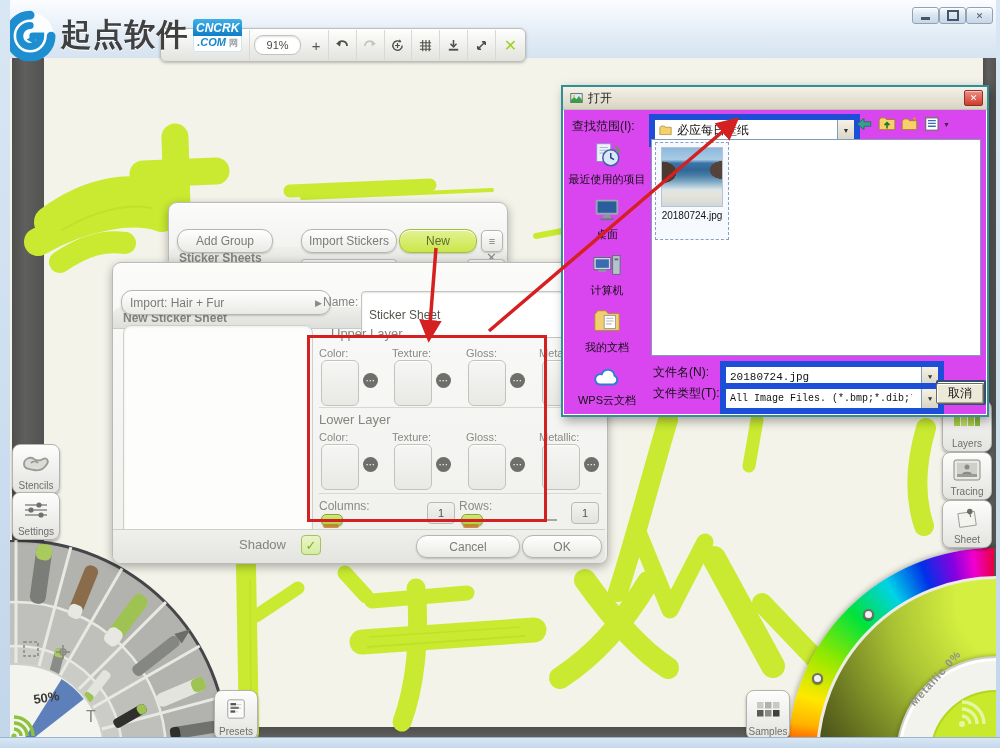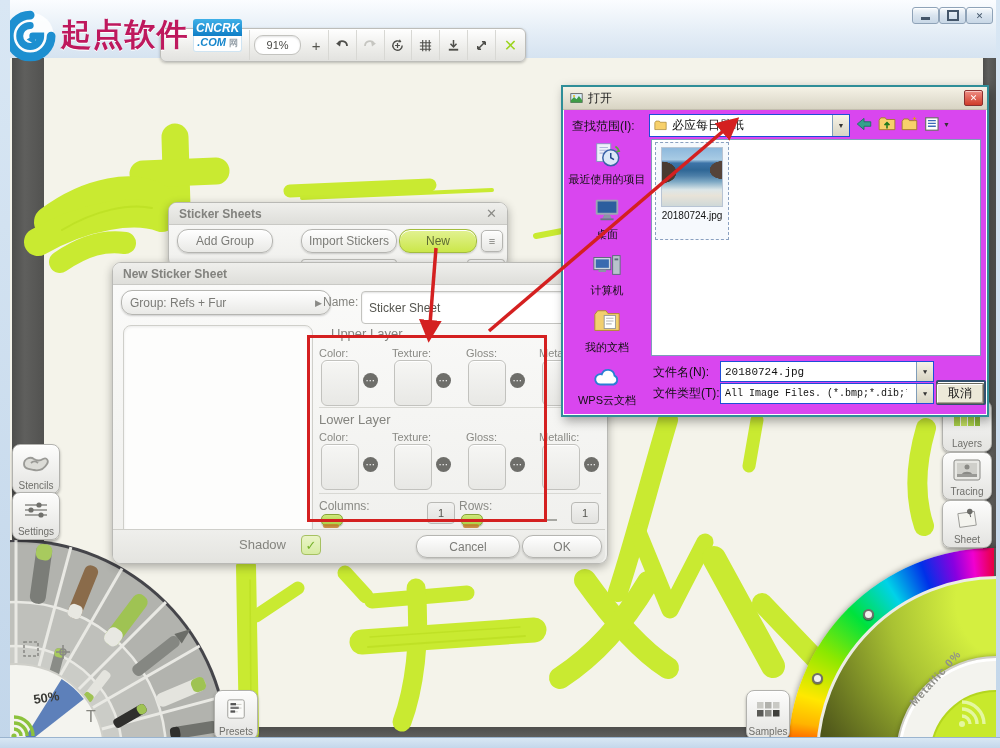--- a/index.html
+++ b/index.html
@@ -25,34 +25,34 @@
     border:1px solid #bdbdb9;border-radius:6px;box-shadow:0 1px 3px rgba(0,0,0,.25);
     display:flex;align-items:center;}
   .tbtn{height:30px;display:flex;align-items:center;justify-content:center;
     color:#55554f;font-size:15px;border-right:1px solid #d8d8d4;cursor:default;}
   .tbtn:last-child{border-right:none;}
   .zoomfield{width:46px;height:18px;margin:0 4px;background:#fff;border:1px solid #c3c3bf;
     border-radius:9px;font-size:11px;color:#4a4a46;display:flex;align-items:center;justify-content:center;box-shadow:inset 0 1px 2px rgba(0,0,0,.12);}
   
   .logo{left:0;top:2px;width:242px;height:66px;z-index:5;display:flex;align-items:center;}
   .logomark{width:56px;height:56px;margin:2px 4px 0 4px;}
-  .logotext{font-size:31px;font-weight:bold;color:#be185d;letter-spacing:1px;
+  .logotext{font-size:31px;font-weight:bold;color:#404040;letter-spacing:1px;
      text-shadow:0 1px 0 #fff;white-space:nowrap;}
   .badge{margin-left:5px;width:52px;}
   .badge .bt{background:linear-gradient(#3fb0e8,#0f7ec6);color:#fff;font-style:italic;font-weight:bold;
      font-size:12px;text-align:center;border-radius:3px 3px 0 0;padding:2px 0 1px;}
   .badge .bb{background:#fff;color:#1887cc;font-style:italic;font-weight:bold;font-size:11px;
      text-align:center;border-radius:0 0 3px 3px;padding:0 0 1px;border:1px solid #cfe4f2;border-top:none;}
   .badge .bb .mk{color:#9aa4ac;font-size:9px;font-style:normal;}
   
   .arpanel{background:linear-gradient(#fbfbfa,#efefec);border:1px solid #b9b9b5;border-radius:9px;
      box-shadow:0 3px 10px rgba(0,0,0,.30), inset 0 1px 0 #fff;}
   .artitle{height:21px;border-radius:8px 8px 0 0;
      background:linear-gradient(#efefec,#dededa);border-bottom:1px solid #c9c9c5;
-     display:flex;align-items:center;padding:0 10px;color:#82827e;font-size:12px;font-weight:bold;}
+     display:flex;align-items:center;padding:0 10px;color:#82827e;font-size:12px;font-weight:bold;margin-top:44px;}
   .arclose{margin-left:auto;color:#8a8a86;font-weight:bold;font-size:13px;}
   .pill{background:linear-gradient(#ffffff,#e9e9e6);border:1px solid #b5b5b1;border-radius:11px;
      color:#7b7b77;font-size:12px;display:flex;align-items:center;justify-content:center;
      box-shadow:0 1px 2px rgba(0,0,0,.18), inset 0 1px 0 #fff;}
   .pill.green{background:linear-gradient(#e2f293,#cbe74a);border-color:#a3bd3e;color:#5e6b34;}
   .sq{background:linear-gradient(#fdfdfc,#e7e7e4);border:1px solid #b5b5b1;border-radius:5px;
      color:#7b7b77;display:flex;align-items:center;justify-content:center;
      box-shadow:0 1px 2px rgba(0,0,0,.18), inset 0 1px 0 #fff;}
   .seclabel{color:#84847f;font-size:13px;}
   .chlabel{color:#8a8a85;font-size:11px;}
@@ -73,21 +73,21 @@
   .divline{background:#d8d8d3;height:1px;}
   
   .xpdlg{left:561px;top:85px;width:424px;height:328px;z-index:20;background:#d946ef;
      border:2px solid #2f8e98;box-shadow:inset 0 0 0 1px #fff,3px 4px 10px rgba(0,0,0,.35);}
   .xptitle{height:22px;background:linear-gradient(#f5f2e6,#d8d4c4);display:flex;align-items:center;
      padding:0 4px 0 6px;font-size:12px;color:#222;border-bottom:1px solid #c2bead;}
   .xclose{margin-left:auto;width:17px;height:14px;border:1px solid #8a3030;border-radius:2px;
      background:linear-gradient(#ef8e84,#cf3b2a);color:#fff;font-size:9px;font-weight:bold;
      display:flex;align-items:center;justify-content:center;box-shadow:inset 0 1px 0 rgba(255,255,255,.5);}
   .xplabel{font-size:12px;color:#111;}
-  .combo{background:#fff;border:1px solid #1d4ed8;display:flex;align-items:center;font-size:12px;color:#111;}
+  .combo{background:#fff;border:6px solid #1d4ed8;display:flex;align-items:center;font-size:12px;color:#111;}
   .combobtn{margin-left:auto;width:16px;align-self:stretch;background:linear-gradient(#f6f3e6,#d8d4c4);
      border-left:1px solid #7f9db9;display:flex;align-items:center;justify-content:center;font-size:7px;color:#333;}
   .xpbtn{background:#ece9d8;border:1px solid #6a6a5e;border-radius:2px;font-size:12px;color:#111;
      display:flex;align-items:center;justify-content:center;
      box-shadow:inset 1px 1px 0 #fff, inset -1px -1px 0 #a8a494;}
   .xpbtn.def{border:2px solid #33506e;margin-top:20px;}
   .sideitem{font-size:11px;color:#111;text-align:center;line-height:1.15;}
   .mono{font-family:"Liberation Mono","DejaVu Sans Mono",monospace;}
   
   .toolbtn{background:linear-gradient(#fdfdfc,#e3e3e0);border:1px solid #b2b2ae;border-radius:8px;
@@ -407,26 +407,26 @@
     <div class="abs sliver" style="left:132px;top:56px;width:94px;height:8px;"></div>
     <div class="abs sliver" style="left:298px;top:56px;width:36px;height:8px;"></div>
   </div>
 
   <div class="abs arpanel" style="left:112px;top:262px;width:494px;height:300px;z-index:11;">
     <div class="artitle">
       <span>New Sticker Sheet</span>
     </div>
 
     <div class="abs pill" style="left:8px;top:27px;width:192px;height:23px;justify-content:flex-start;padding:0 8px;">
-      <span>Group: Refs + Fur</span>
+      <span>Import: Hair + Fur</span>
       <span style="margin-left:auto;font-size:9px;color:#8a8a86">▶</span>
     </div>
     <div class="abs seclabel" style="left:210px;top:32px;font-size:12px;text-align:right;">Name:</div>
     <div class="abs" style="left:248px;top:28px;width:240px;height:21px;background:#fff;border:1px solid #c3c3bf;border-radius:4px;
-                box-shadow:inset 0 1px 2px rgba(0,0,0,.12);font-size:12px;color:#55554f;display:flex;align-items:center;padding:5px 7px;">Sticker Sheet</div>
+                box-shadow:inset 0 1px 2px rgba(0,0,0,.12);font-size:12px;color:#55554f;display:flex;align-items:center;padding:12px 7px;">Sticker Sheet</div>
 
     <div class="abs" style="left:10px;top:62px;width:188px;height:214px;background:#fdfdfc;border:1px solid #cfcfca;border-radius:8px;box-shadow:inset 0 1px 3px rgba(0,0,0,.08);"></div>
 
     <div class="abs seclabel" style="left:218px;top:63px;">Upper Layer</div>
     <div class="abs chlabel" style="left:206px;top:84px;">Color:</div>
     <div class="abs chlabel" style="left:279px;top:84px;">Texture:</div>
     <div class="abs chlabel" style="left:353px;top:84px;">Gloss:</div>
     <div class="abs chlabel" style="left:426px;top:84px;">Metallic:</div>
     <div class="abs swatch" style="left:208px;top:97px;"></div>
     <div class="abs swatch" style="left:281px;top:97px;"></div>

